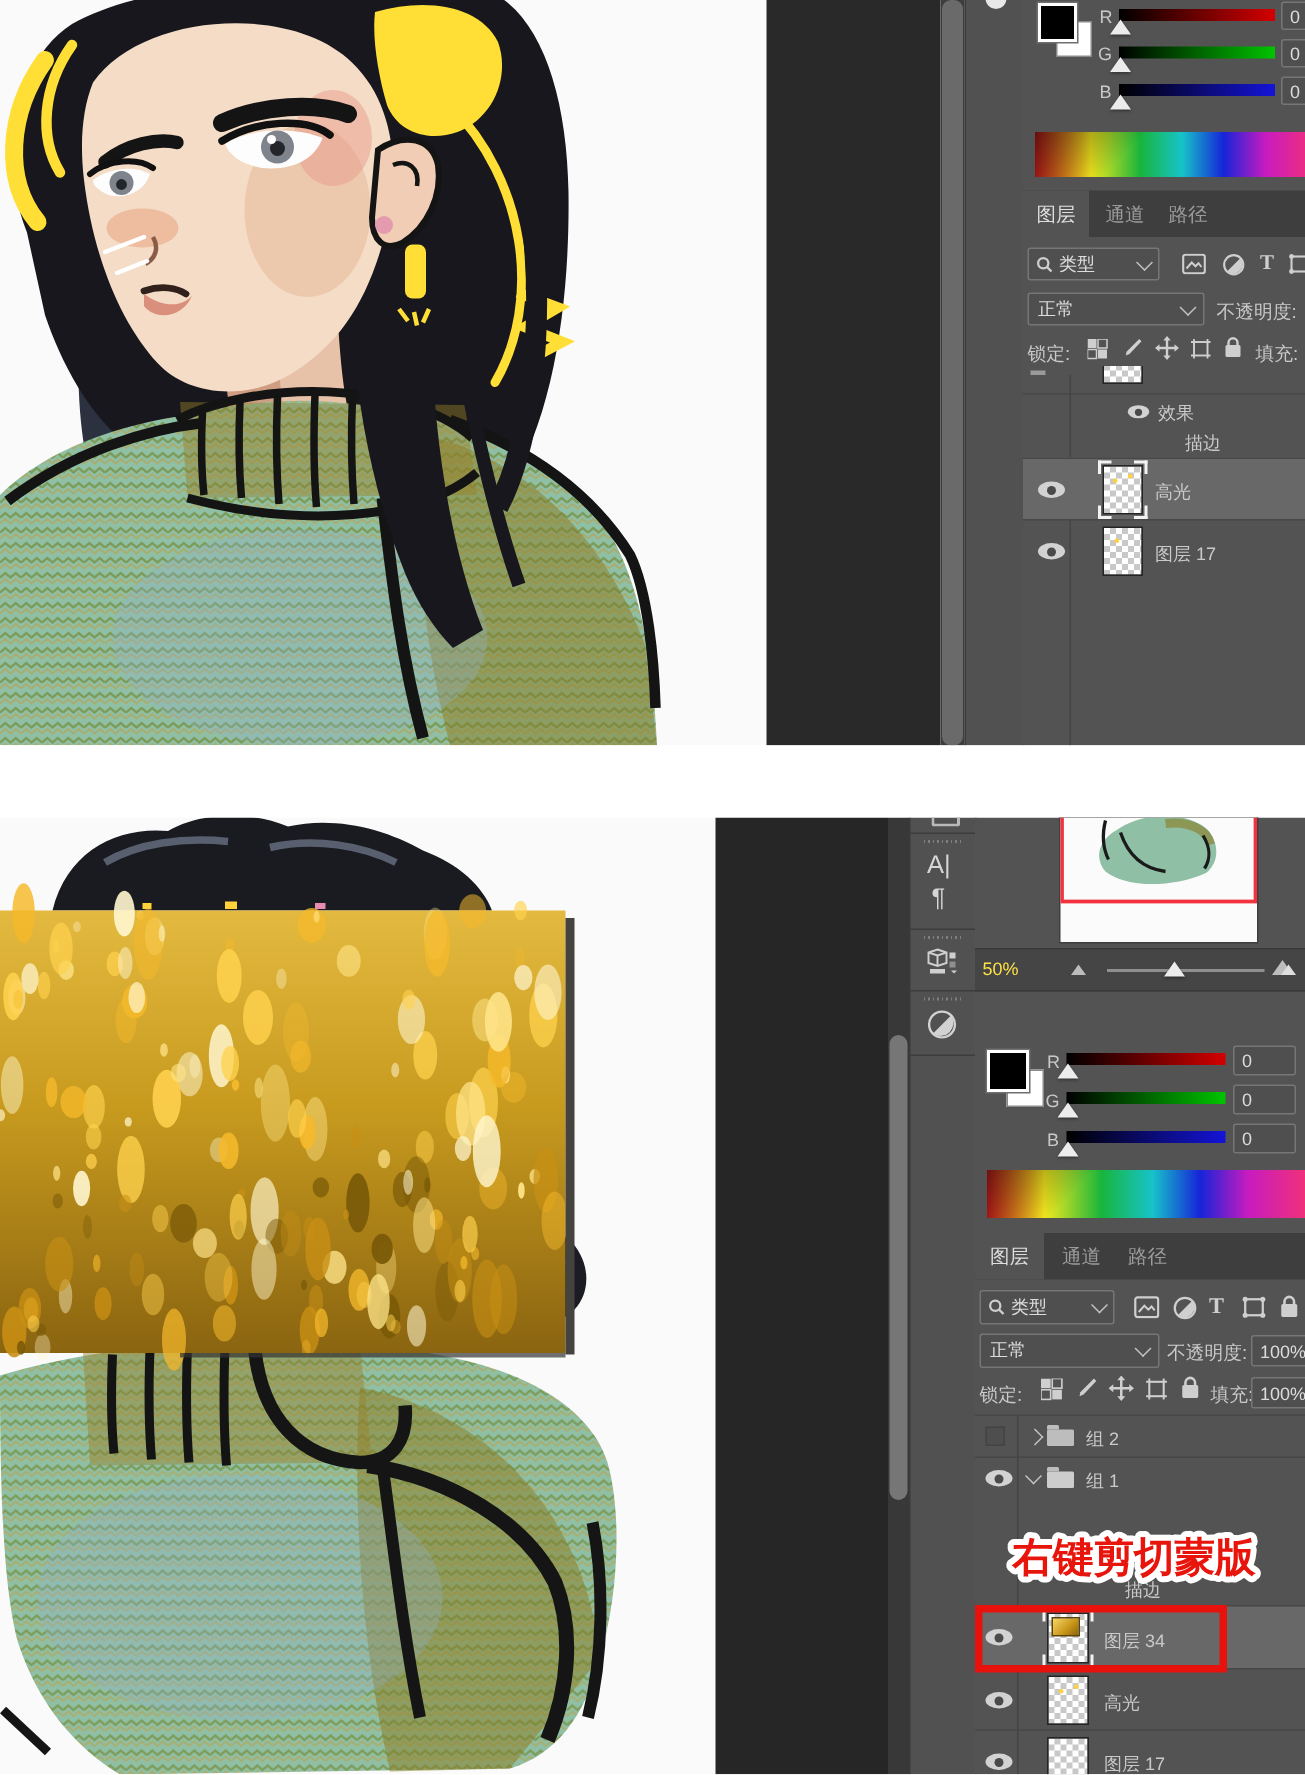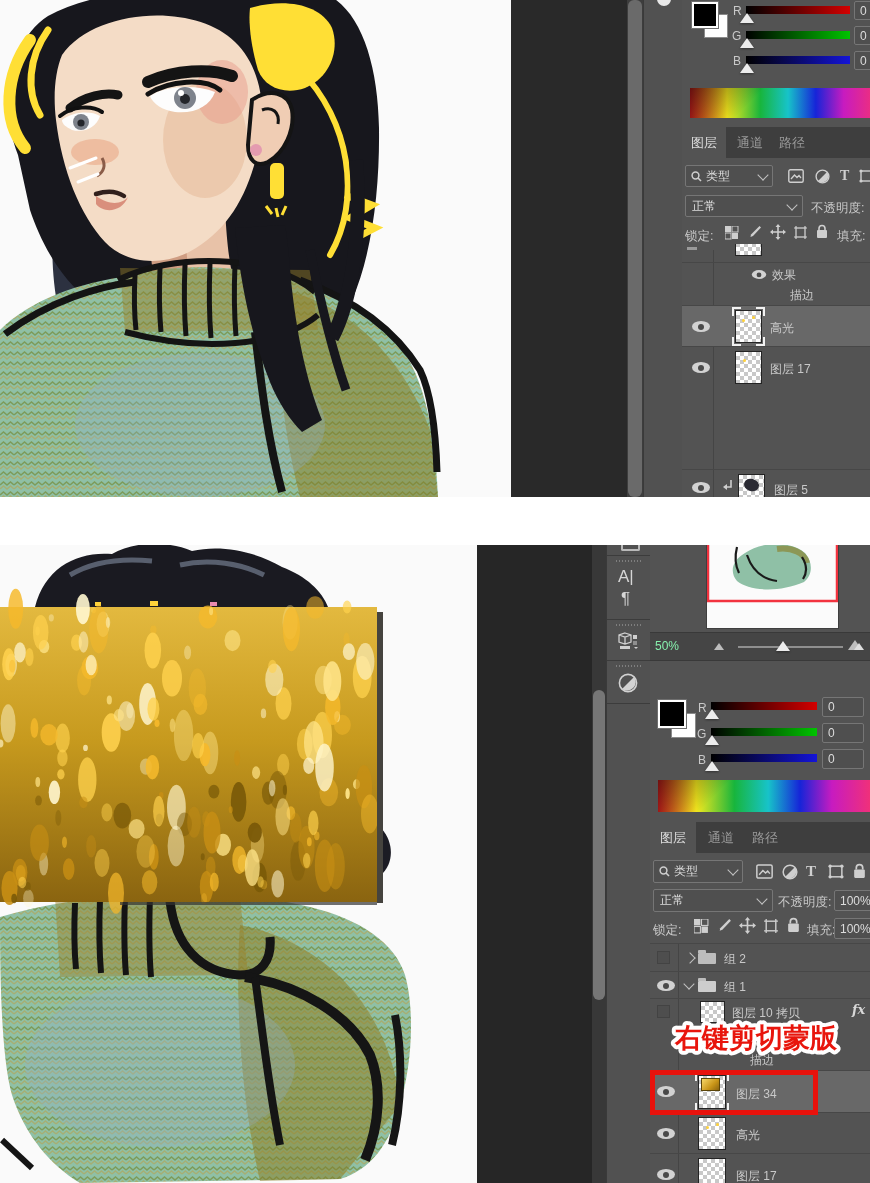--- a/index.html
+++ b/index.html
@@ -270,31 +270,20 @@
         <div class="row" style="top:96px;height:41px;">
           <span class="eye" style="left:10px;top:15px;"></span>
           <div class="abs checker" style="left:53px;top:4px;width:27px;height:33px;">
             <i class="abs" style="left:7px;top:7px;width:3px;height:3px;background:#ffd23a;border-radius:50%;"></i>
           </div>
           <span class="abs lbl" style="left:88px;top:14px;">图层 17</span>
         </div>
 
 
 
-        <div class="row" style="top:219px;height:28px;">
-          <span class="eye" style="left:10px;top:12px;"></span>
-          <svg class="abs" style="left:40px;top:10px;" width="12" height="11" viewBox="0 0 12 11">
-              <path d="M9 0 V7 H4" stroke="#cfcfcf" stroke-width="1.6" fill="none"></path>
-              <path d="M5 4 L1 7 L5 10 Z" fill="#cfcfcf"></path>
-            </svg>
-          <div class="abs checker" style="left:56px;top:4px;width:27px;height:33px;">
-            <i class="abs" style="left:5px;top:4px;width:15px;height:12px;background:#2a2a33;border-radius:46%;transform:rotate(18deg);"></i>
-          </div>
-          <span class="abs lbl" style="left:92px;top:12px;">图层 5</span>
-        </div>
       </div>
     </div>
   </section>
 
   <div class="abs" style="left:0;top:497px;width:870px;height:48px;background:#ffffff;"></div>
 
   <section class="shot" style="top:545px;height:638px;">
 
     <div class="abs canvas" style="left:0;top:0;width:477px;height:638px;">
       <svg width="477" height="638" viewBox="0 0 477 638">
@@ -530,21 +519,21 @@
         <svg width="131" height="83" viewBox="0 0 131 83">
           <path d="M38,8 C55,-4 85,-4 98,8 C106,17 106,30 97,37 C72,48 42,46 30,36 C23,28 24,16 38,8 Z" fill="#8fc0a6"></path>
           <path d="M70,4 C85,2 98,8 100,18" stroke="#8a7c22" stroke-width="6" fill="none" opacity=".6"></path>
           <path d="M40,10 C45,25 55,34 70,36 M95,12 C100,20 100,28 96,34" stroke="#1a1a1a" stroke-width="2.2" fill="none"></path>
           <path d="M30,2 C28,10 28,20 32,28" stroke="#1a1a1a" stroke-width="2.2" fill="none"></path>
           <rect x="1" y="-3" width="129" height="59" fill="none" stroke="#f2333f" stroke-width="2.5"></rect>
         </svg>
       </div>
 
       <div class="abs" style="left:0;top:87px;width:220px;height:27px;background:#454545;border-top:1px solid #393939;border-bottom:1px solid #393939;">
-        <span class="abs" style="left:5px;top:6px;color:#86efac;">50%</span>
+        <span class="abs" style="left:5px;top:6px;color:#fde047;">50%</span>
         <div class="abs mtn" style="left:64px;top:10px;"></div>
         <div class="abs" style="left:88px;top:13px;width:105px;height:2px;background:#8f8f8f;"></div>
         <div class="abs tri-up" style="left:126px;top:8px;"></div>
         <div class="abs mtn big" style="left:198px;top:7px;"></div>
         <div class="abs mtn" style="left:204px;top:10px;border-bottom-color:#dedede;"></div>
       </div>
 
 
       <div class="abs" style="left:8px;top:155px;width:24px;height:24px;background:#000;border:2px solid #fff;outline:1px solid #6f6f6f;z-index:2;"></div>
       <div class="abs" style="left:21px;top:168px;width:23px;height:23px;background:#fff;border:1px solid #8a8a8a;"></div>
@@ -661,26 +650,20 @@
           <span class="abs lbl" style="left:74px;top:7px;">组 2</span>
         </div>
 
         <div class="row" style="top:28px;height:27px;">
           <span class="eye" style="left:7px;top:8px;"></span>
           <span class="chev down abs" style="left:35px;top:8px;"></span>
           <span class="folder open" style="left:48px;top:9px;"></span>
           <span class="abs lbl" style="left:74px;top:7px;">组 1</span>
         </div>
 
-        <div class="row" style="top:55px;height:26px;">
-          <span class="emptybox" style="left:7px;top:6px;"></span>
-          <div class="abs checker" style="left:50px;top:2px;width:25px;height:22px;"></div>
-          <span class="abs lbl" style="left:82px;top:6px;">图层 10 拷贝</span>
-          <span class="abs" style="left:202px;top:3px;font-family:'DejaVu Serif',serif;font-style:italic;font-weight:bold;color:#d8d8d8;font-size:13px;">fx</span>
-        </div>
 
         <div class="row" style="top:81px;height:25px;border-top:none;"></div>
 
         <div class="row" style="top:106px;height:21px;border-top:none;">
           <span class="abs lbl" style="left:100px;top:3px;">描边</span>
         </div>
 
         <div class="row sel" style="top:127px;height:42px;">
           <span class="eye" style="left:7px;top:15px;"></span>
           <div class="abs checker brk" style="left:48px;top:4px;width:28px;height:34px;">

